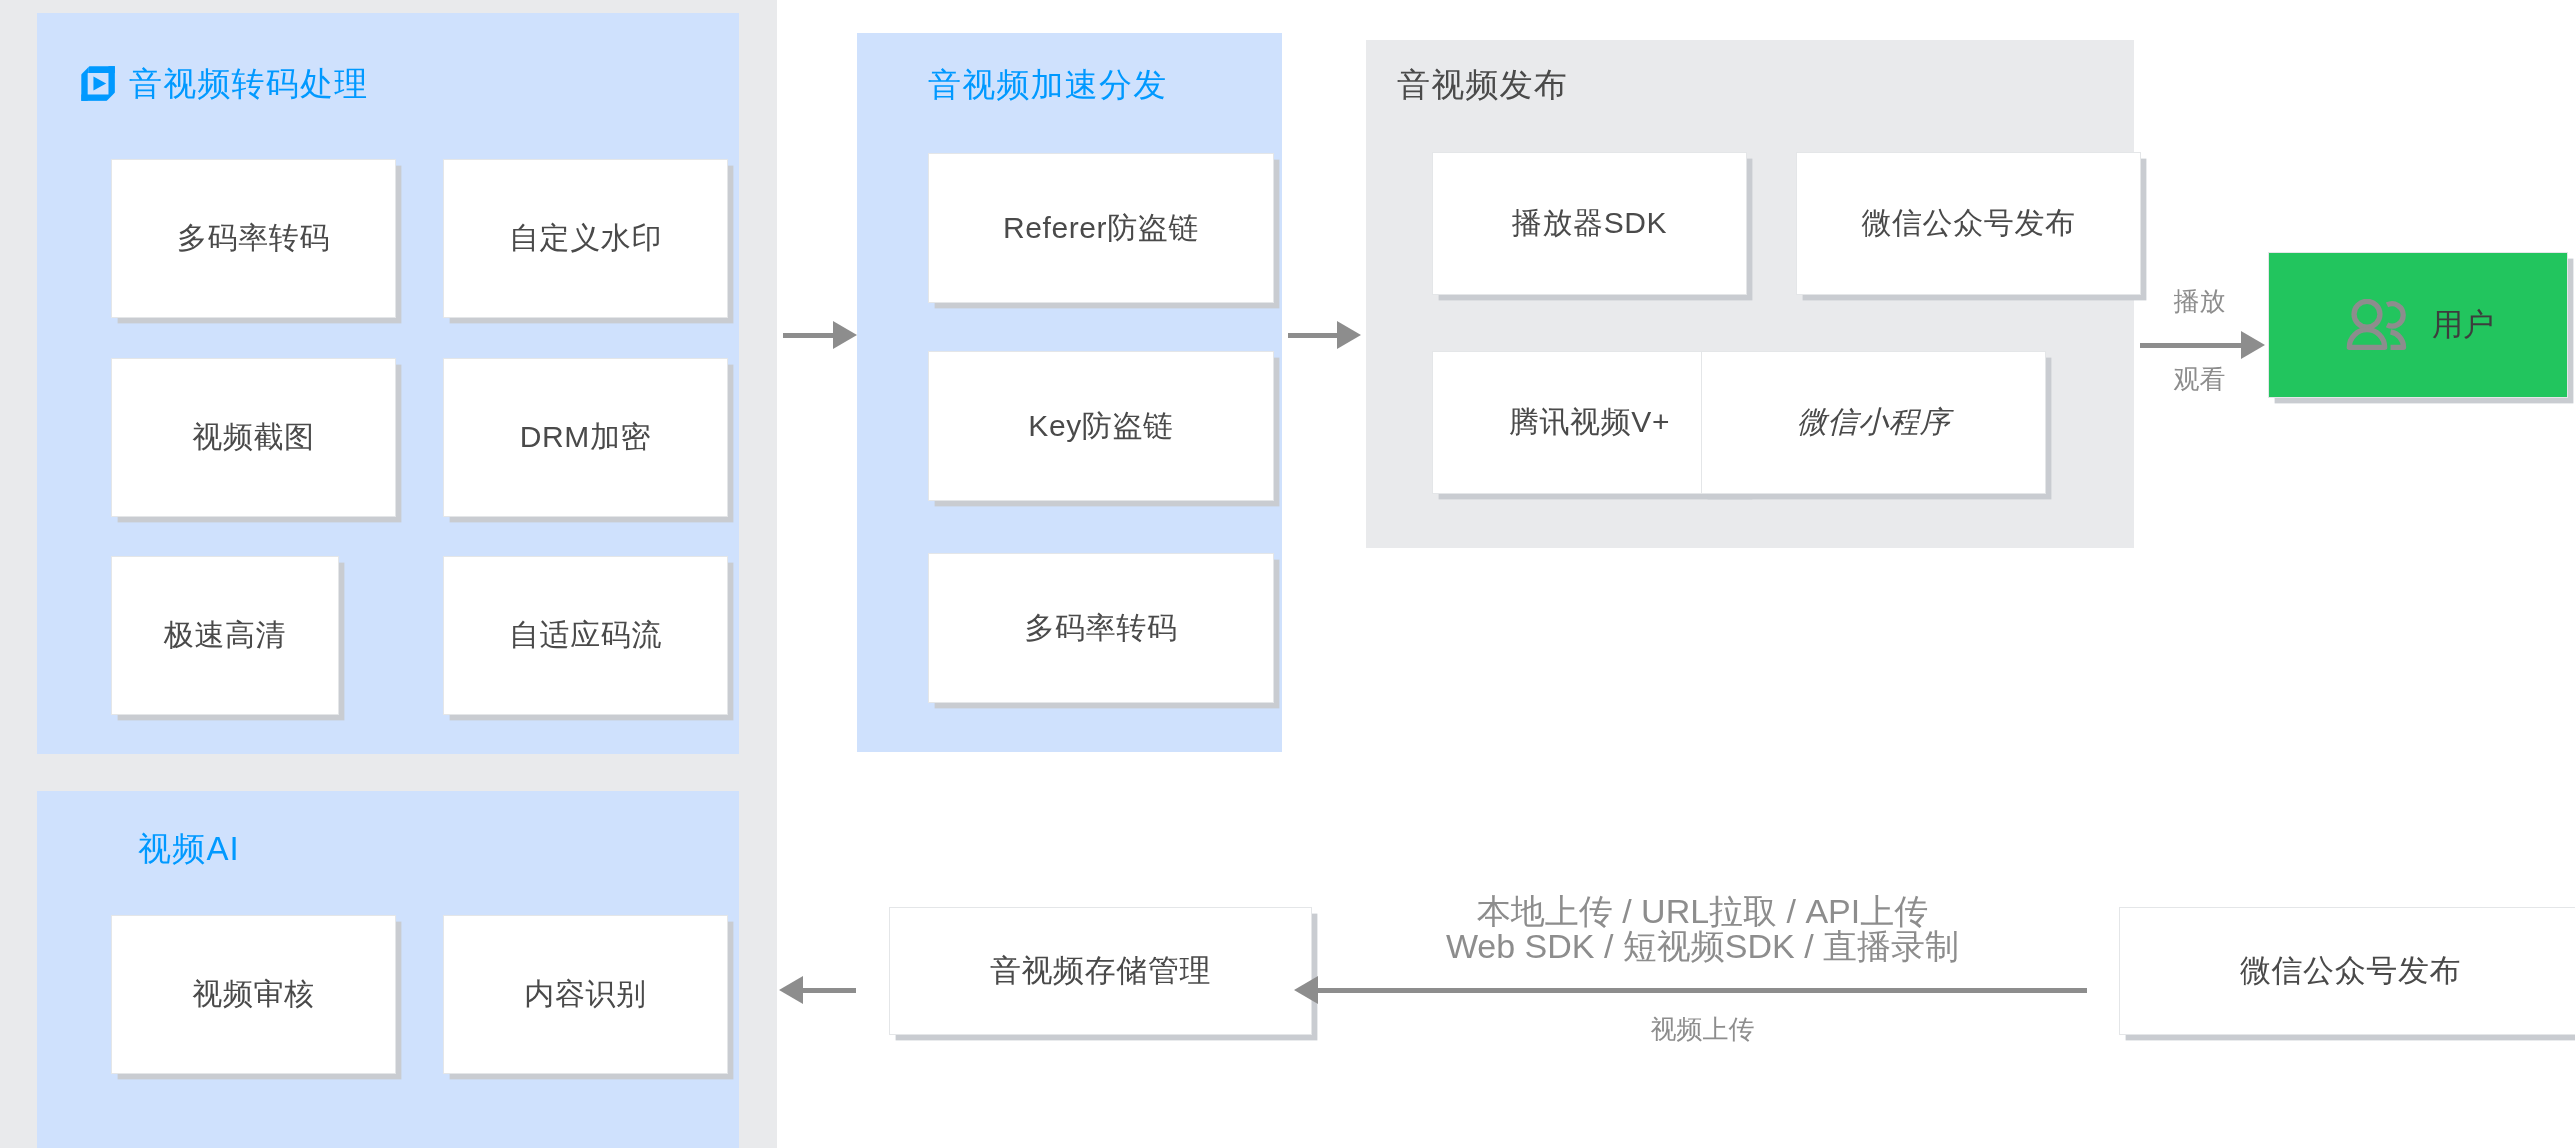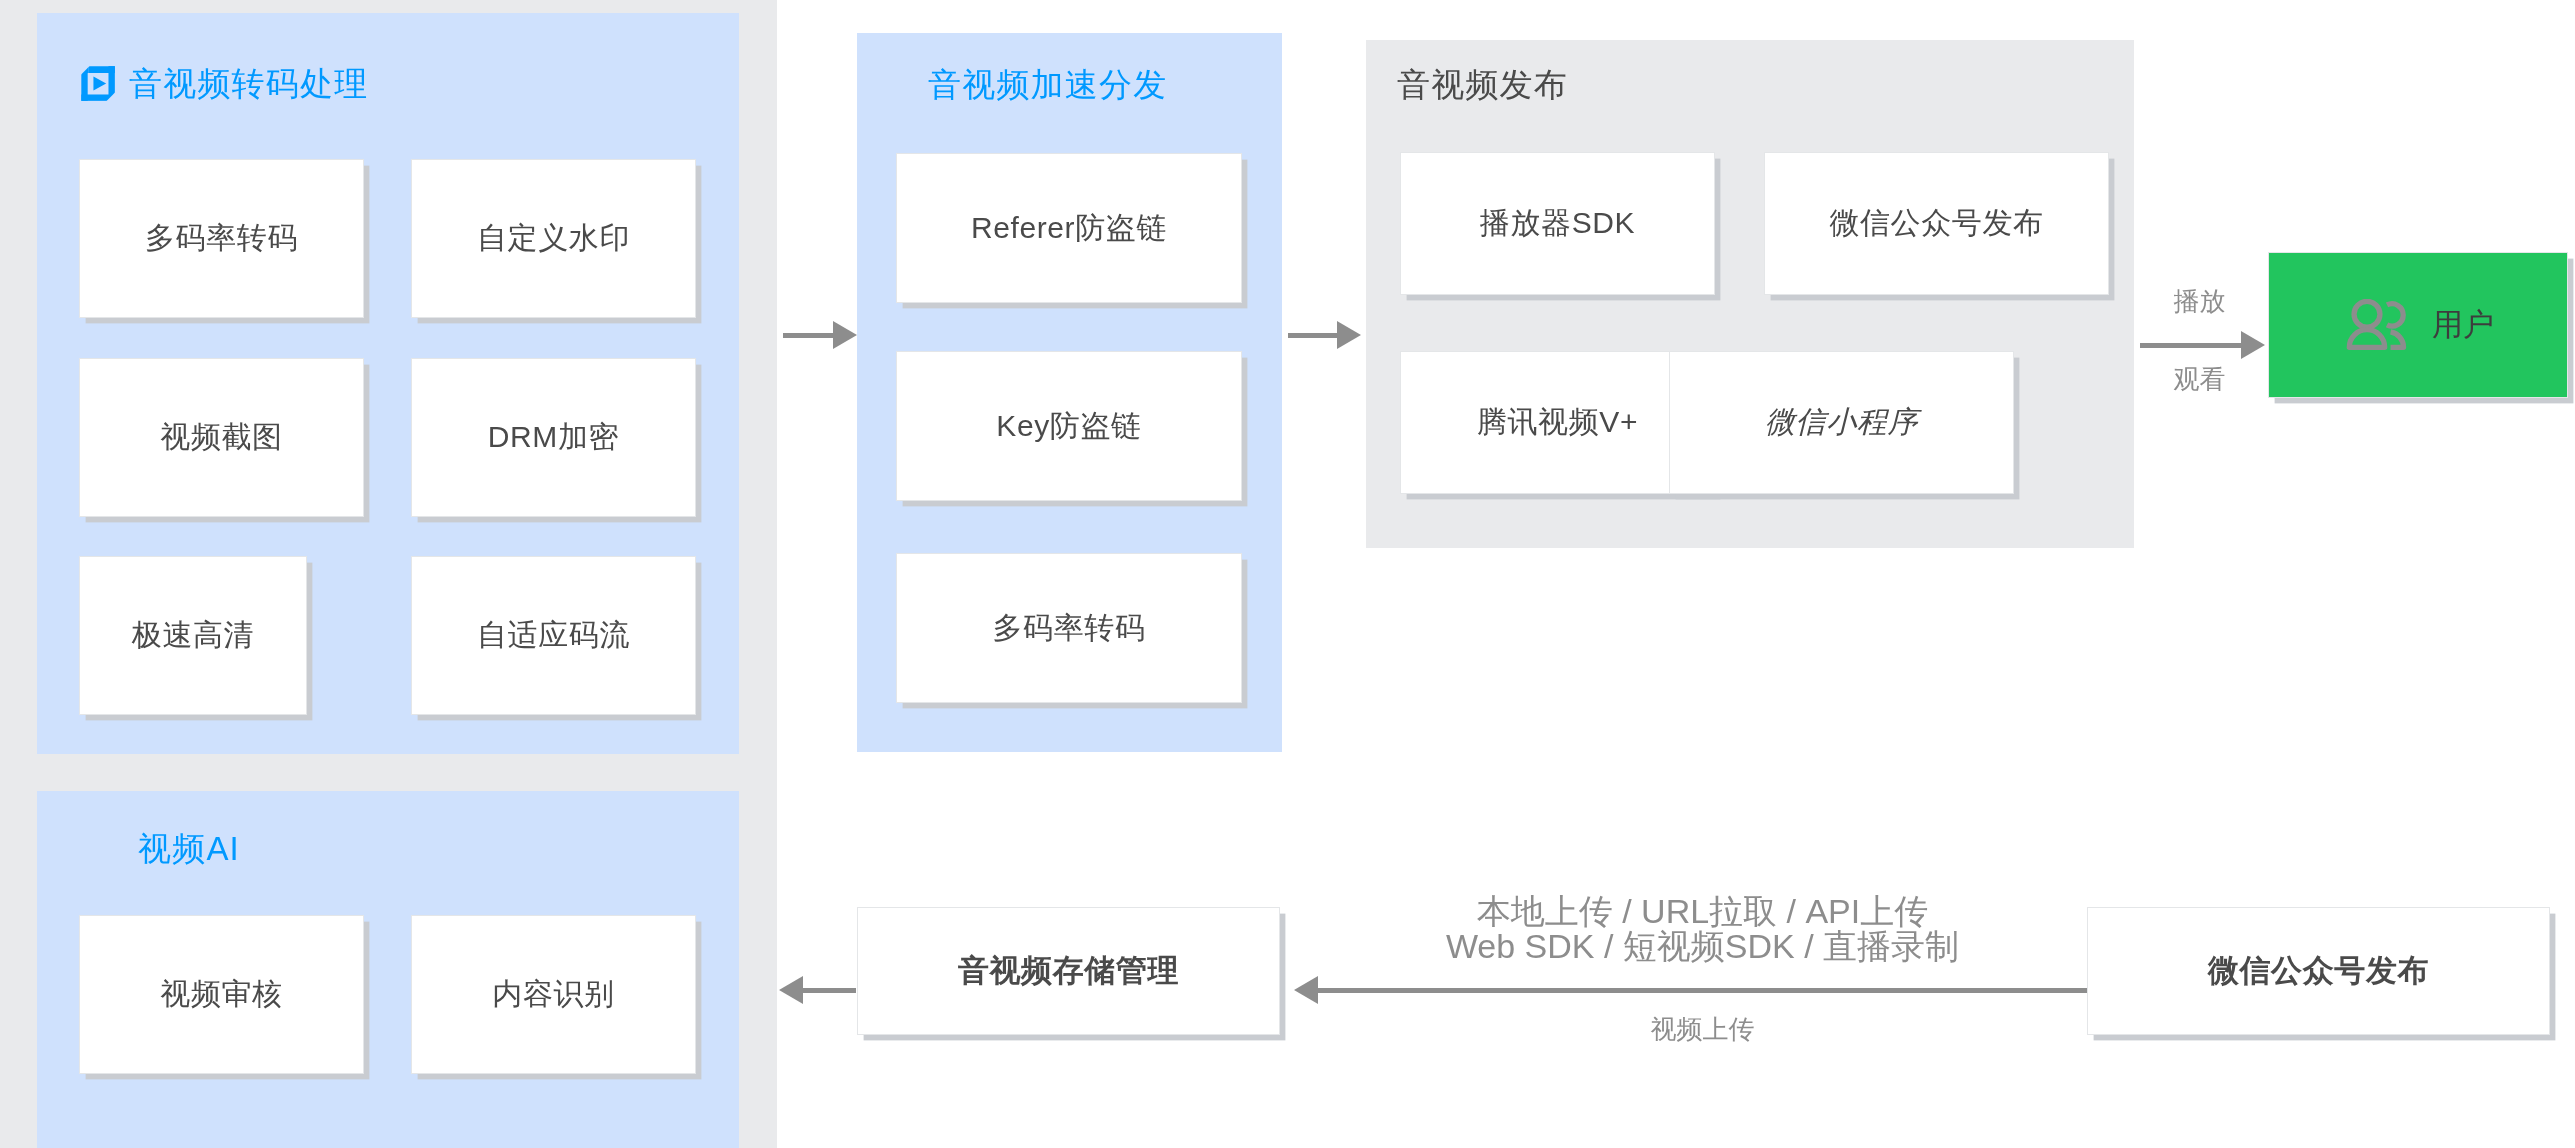--- a/index.html
+++ b/index.html
@@ -47,22 +47,23 @@
     background:#ffffff;
     border:1.2px solid #e4e6e8;
     box-sizing:border-box;
     display:flex;align-items:center;justify-content:center;
     box-shadow:6px 6px 0 -0.6px #c9ccd1;
     color:#4a4a4a;
     font-size:30px;
     letter-spacing:0.6px;
     white-space:nowrap;
     text-align:center;
+    margin-left:32px;
   }
-  .card.big{font-size:31px;font-weight:bold;}
+  .card.big{font-size:31px;}
 
   
   .user-box{
     position:absolute;
     background:#22c55e;
     border:1.2px solid #e4e6e8;
     box-sizing:border-box;
     display:flex;align-items:center;justify-content:center;gap:20px;
     box-shadow:6px 6px 0 -0.6px #c9ccd1;
     color:#3d3d3d;font-size:31px;white-space:nowrap;

